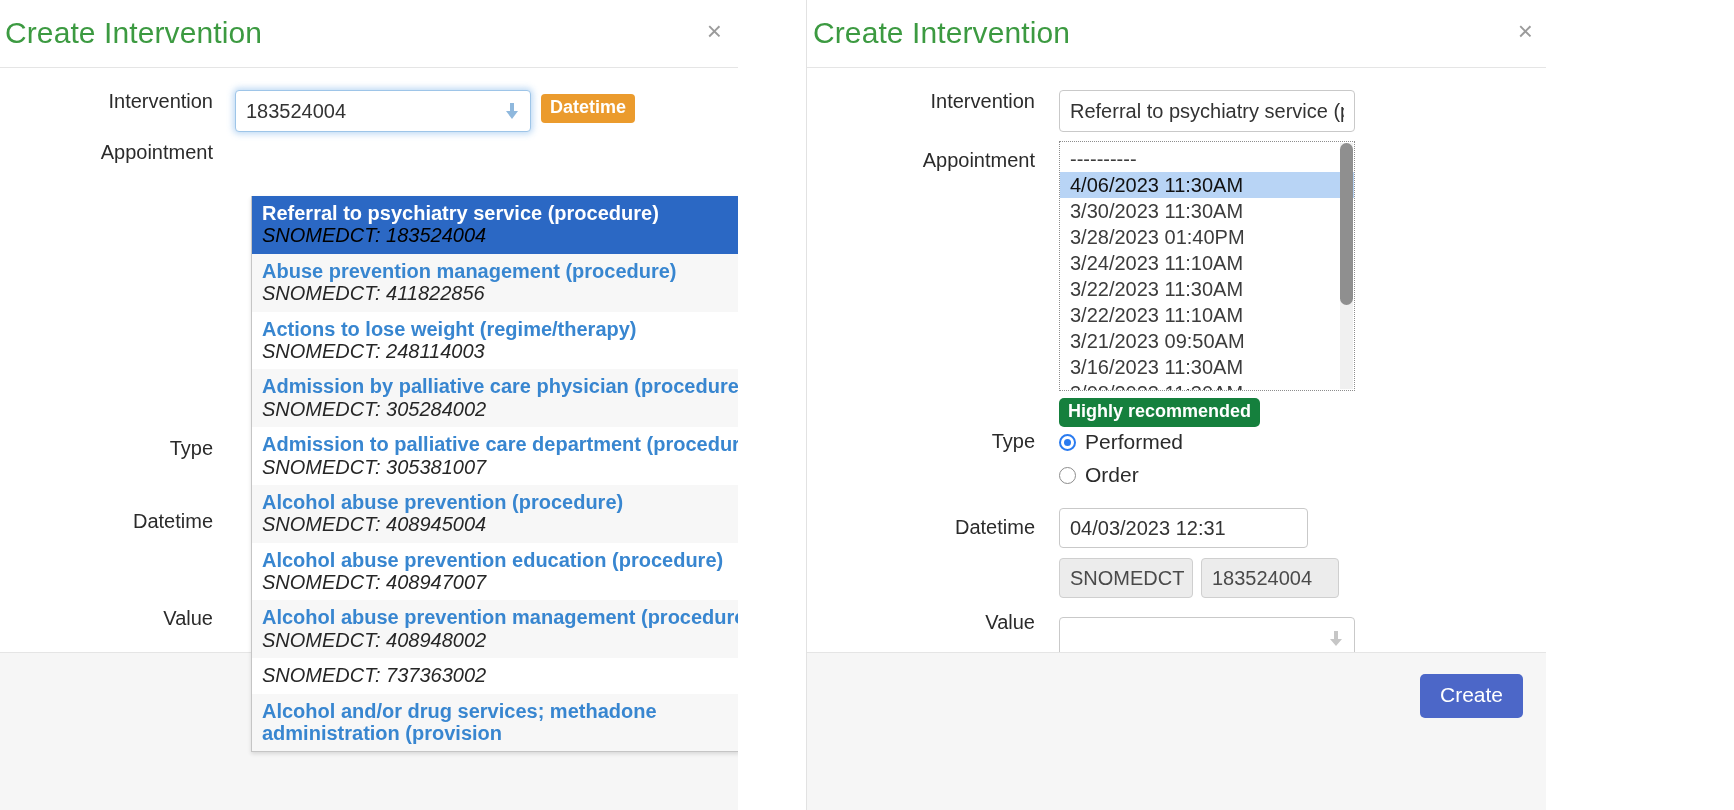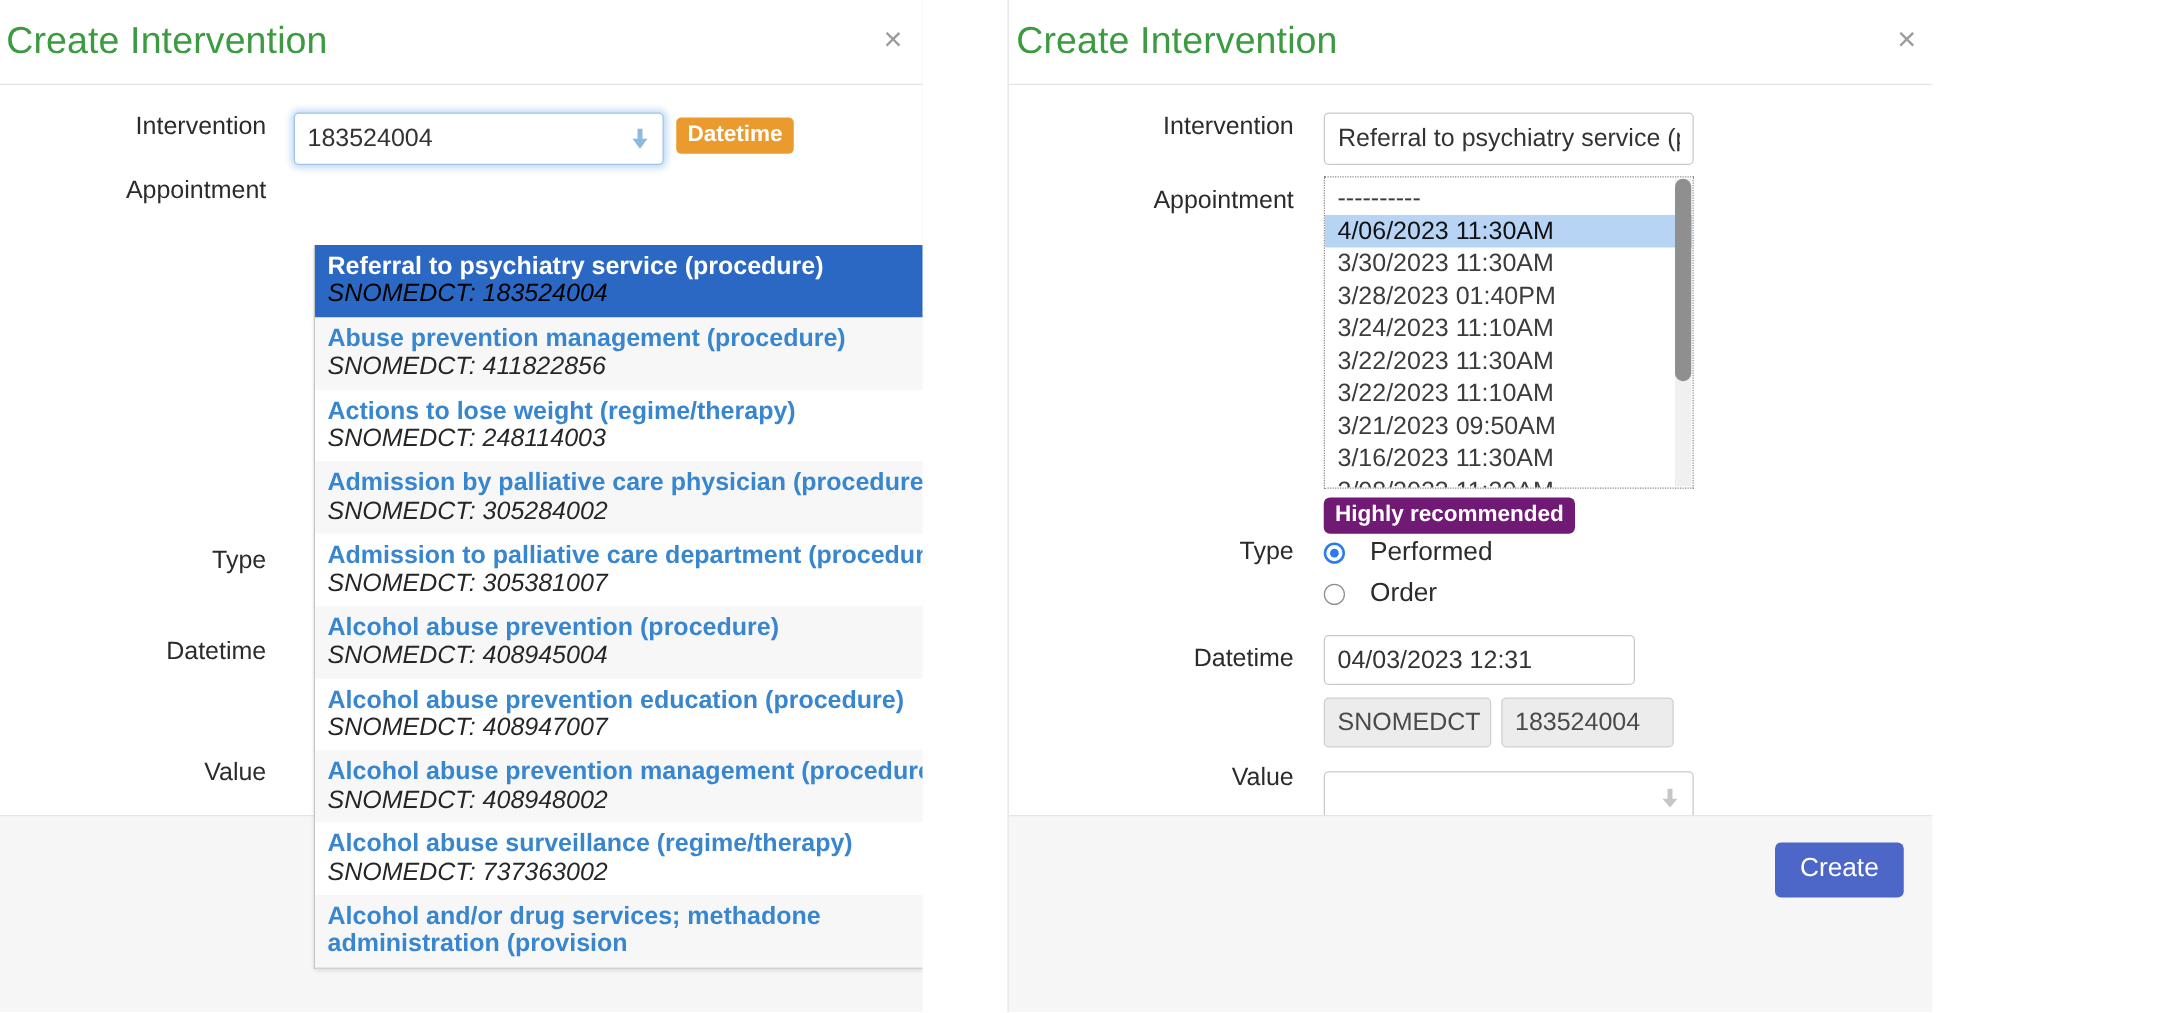--- a/index.html
+++ b/index.html
@@ -132,21 +132,21 @@
     background: #eb9b2d;
     color: #ffffff;
     font-size: 18px;
     font-weight: bold;
     border-radius: 4px;
     padding: 3px 9px 5px 9px;
     white-space: nowrap;
   }
   .badge-recommend {
     display: inline-block;
-    background: #701a75;
+    background: #15803d;
     color: #ffffff;
     font-size: 18px;
     font-weight: bold;
     border-radius: 5px;
     padding: 3px 9px 5px 9px;
     white-space: nowrap;
   }
 
   
   .autocomplete {
@@ -222,21 +222,21 @@
     width: 13px;
     height: 162px;
     background: #8f8f8f;
     border-radius: 7px;
   }
 
   
   .radio-row {
     display: flex;
     align-items: center;
-    gap: 20px;
+    gap: 9px;
     margin-bottom: 9px;
   }
   .radio {
     width: 17px; height: 17px;
     border-radius: 50%;
     border: 1px solid #8d8d8d;
     background: #fff;
     box-sizing: border-box;
     position: relative;
     flex: 0 0 auto;
@@ -381,21 +381,20 @@
           </div>
           <div class="ac-item">
             <div class="ac-title">Alcohol abuse prevention education (procedure)</div>
             <div class="ac-code">SNOMEDCT: 408947007</div>
           </div>
           <div class="ac-item alt">
             <div class="ac-title">Alcohol abuse prevention management (procedure)</div>
             <div class="ac-code">SNOMEDCT: 408948002</div>
           </div>
           <div class="ac-item">
-            <div class="ac-title">Alcohol abuse surveillance (regime/therapy)</div>
             <div class="ac-code">SNOMEDCT: 737363002</div>
           </div>
           <div class="ac-item alt">
             <div class="ac-title ac-wrap">Alcohol and/or drug services; methadone administration (provision</div>
           </div>
         </div>
 
     </div>
 
     <div class="modal-footer">

